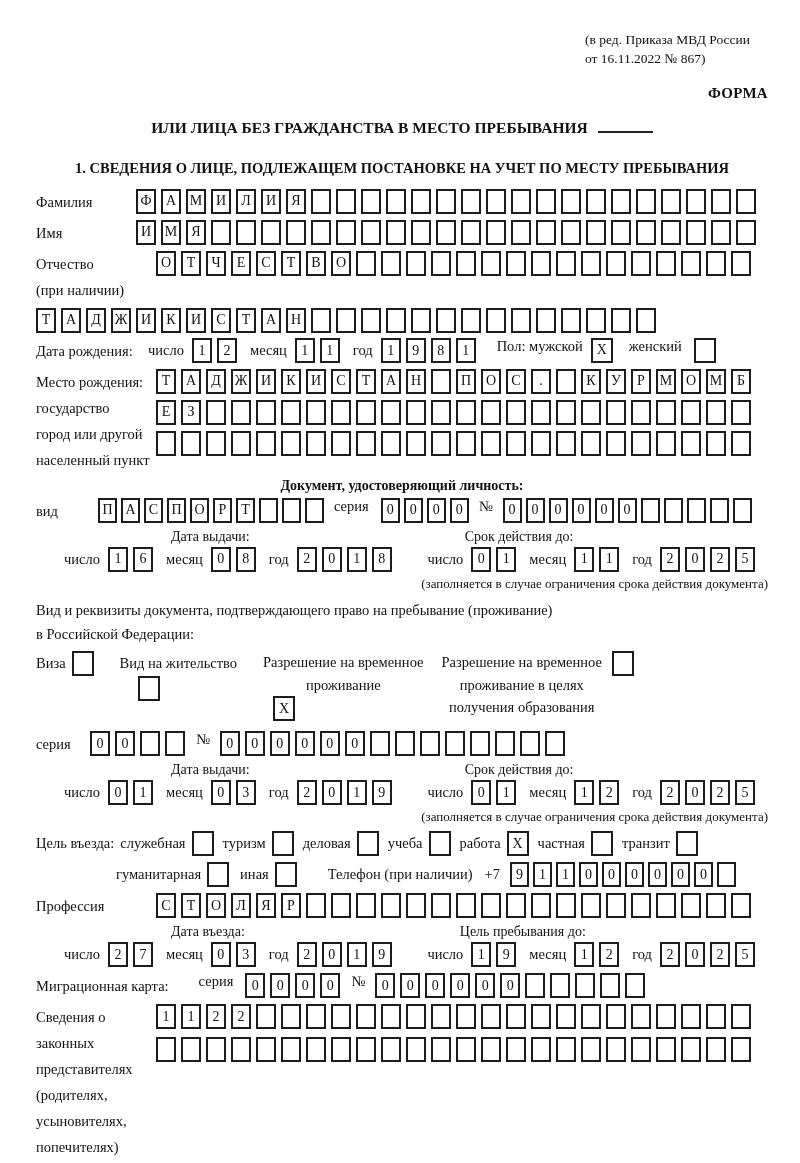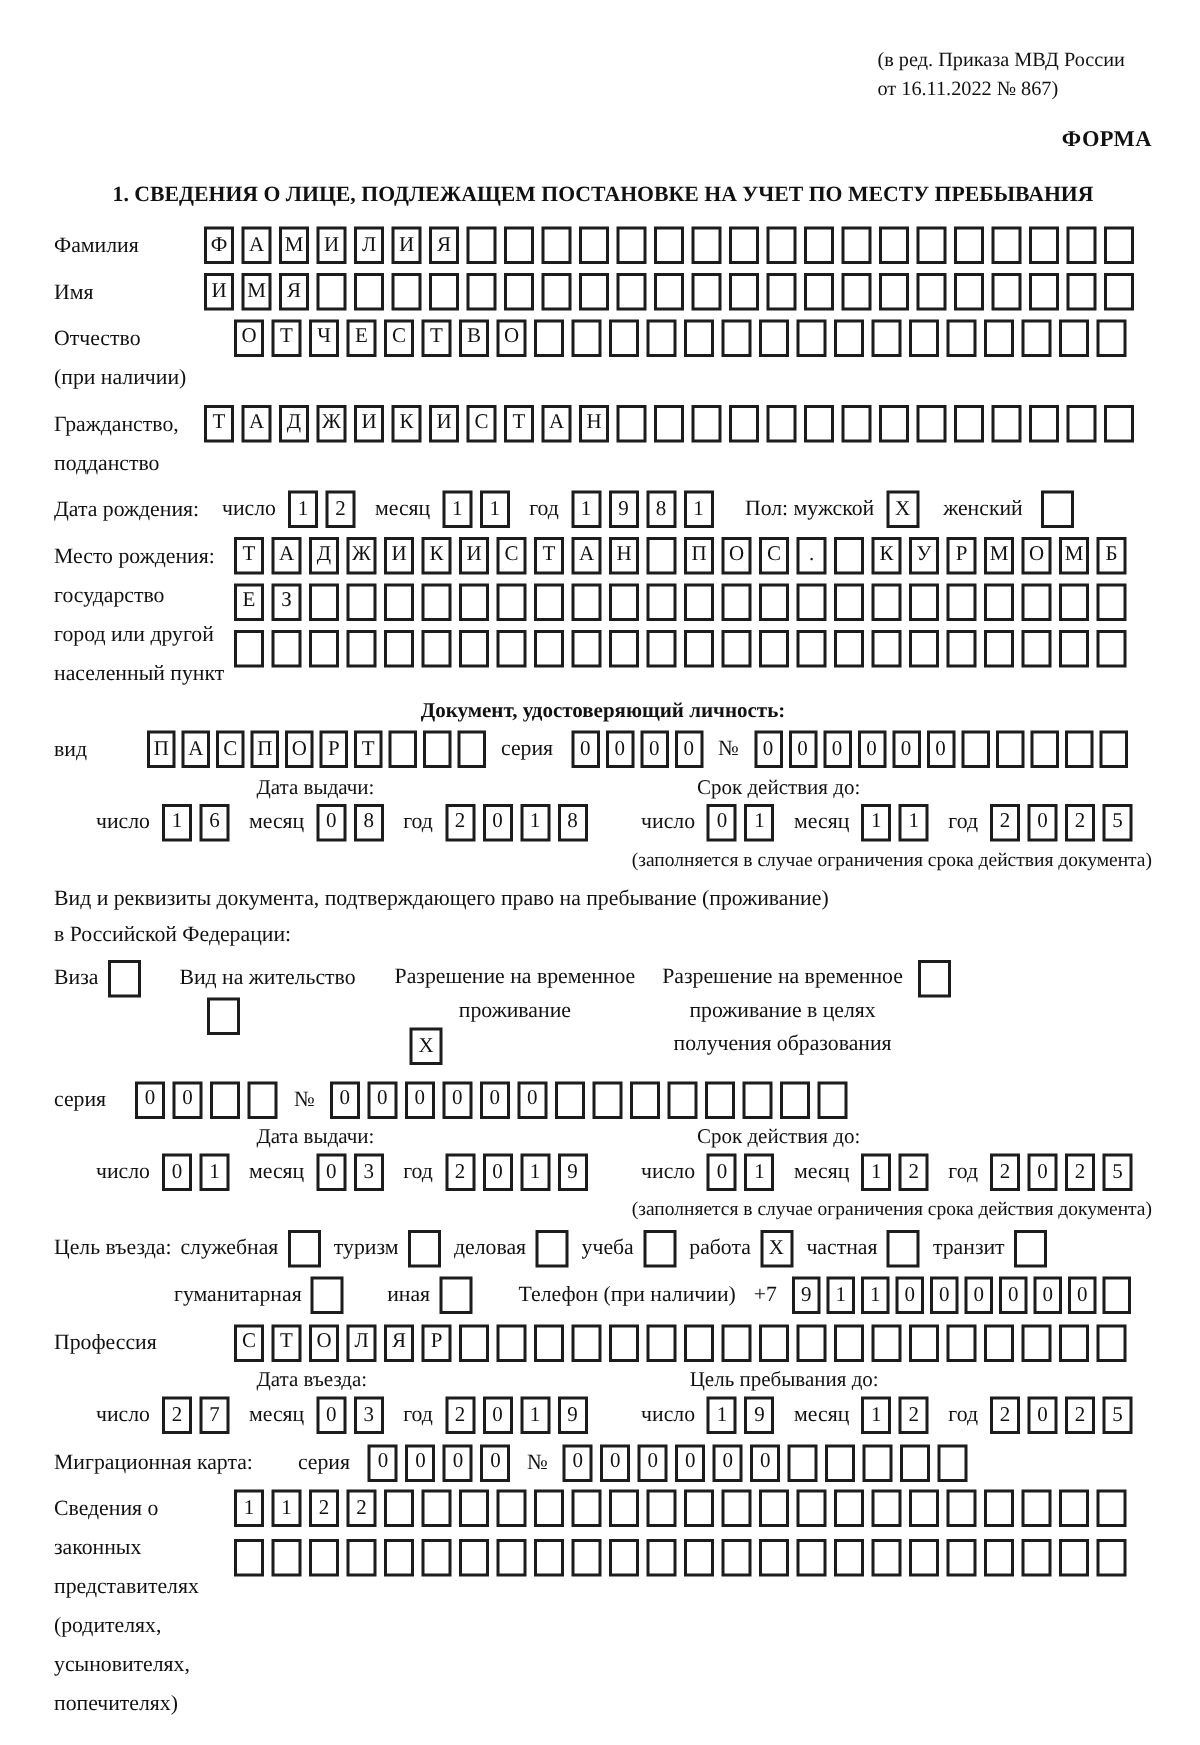--- a/index.html
+++ b/index.html
@@ -10,21 +10,21 @@
   }
   .ml{white-space:pre-line;}
   
   .annex-block{margin-left:549px;font-size:13.5px;line-height:1.4;}
   .annex-amend{margin-top:7px;}
   .form-label{text-align:right;font-weight:bold;font-size:15px;margin-top:16px;letter-spacing:.3px;}
   .doc-title{text-align:center;font-weight:bold;font-size:15.5px;line-height:1.55;margin-top:14px;}
   .blank-line{display:inline-block;width:55px;border-bottom:2px solid #222;height:2px;margin-left:10px;vertical-align:baseline;}
   .section-heading{font-weight:bold;font-size:14.5px;text-align:center;margin-top:20px;margin-bottom:12px;}
   
-  .frow{display:flex;align-items:center;margin-bottom:5px;}
+  .frow{display:flex;margin-bottom:5px;}
   .frow.top{align-items:flex-start;}
   .flabel{flex:0 0 auto;line-height:26px;}
   .w100{width:100px;}
   .w120{width:120px;}
   .cells{display:flex;flex:0 0 auto;}
   .cell{
     width:20px;height:25px;border:2px solid #1c1c1c;margin-right:5px;box-sizing:border-box;
     display:inline-flex;align-items:center;justify-content:center;
     font-size:14px;flex:0 0 auto;background:#fff;
   }
@@ -66,20 +66,21 @@
 </head>
 <body>
 
 <div class="annex-block">
   <div class="ml annex-amend">(в ред. Приказа МВД России
 от 16.11.2022 № 867)</div>
 </div>
 <div class="form-label">ФОРМА</div>
 
 <div class="doc-title">
+  <div><span>ИЛИ ЛИЦА БЕЗ ГРАЖДАНСТВА В МЕСТО ПРЕБЫВАНИЯ</span><span class="blank-line"></span></div>
 </div>
 
 <div class="section-heading">1. СВЕДЕНИЯ О ЛИЦЕ, ПОДЛЕЖАЩЕМ ПОСТАНОВКЕ НА УЧЕТ ПО МЕСТУ ПРЕБЫВАНИЯ</div>
 
 <div class="frow">
   <span class="flabel w100">Фамилия</span>
   <span class="cells">
       <span class="cell">Ф</span>
       <span class="cell">А</span>
       <span class="cell">М</span>
@@ -164,22 +165,20 @@
       <span class="cell"></span>
       <span class="cell"></span>
       <span class="cell"></span>
       <span class="cell"></span>
       <span class="cell"></span>
       <span class="cell"></span>
     </span>
 </div>
 
 <div class="frow top">
-  <span class="flabel w100 ml">Гражданство,
-подданство</span>
   <span class="cells">
       <span class="cell">Т</span>
       <span class="cell">А</span>
       <span class="cell">Д</span>
       <span class="cell">Ж</span>
       <span class="cell">И</span>
       <span class="cell">К</span>
       <span class="cell">И</span>
       <span class="cell">С</span>
       <span class="cell">Т</span>
@@ -523,21 +522,21 @@
   <span class="purpose">
       <span>транзит</span>
       <span class="checkbox"></span>
     </span>
 </div>
 <div class="purposerow sm" style="margin-left:80px;">
   <span class="purpose">
       <span>гуманитарная</span>
       <span class="checkbox"></span>
     </span>
-  <span class="purpose" style="margin-left:20px;text-align:right;">
+  <span class="purpose" style="margin-left:2px;text-align:right;">
       <span>иная</span>
       <span class="checkbox"></span>
     </span>
   <span class="phone-label">Телефон (при наличии)</span>
   <span class="phone-prefix">+7</span>
   <span class="cells">
       <span class="cell">9</span>
       <span class="cell">1</span>
       <span class="cell">1</span>
       <span class="cell">0</span>

